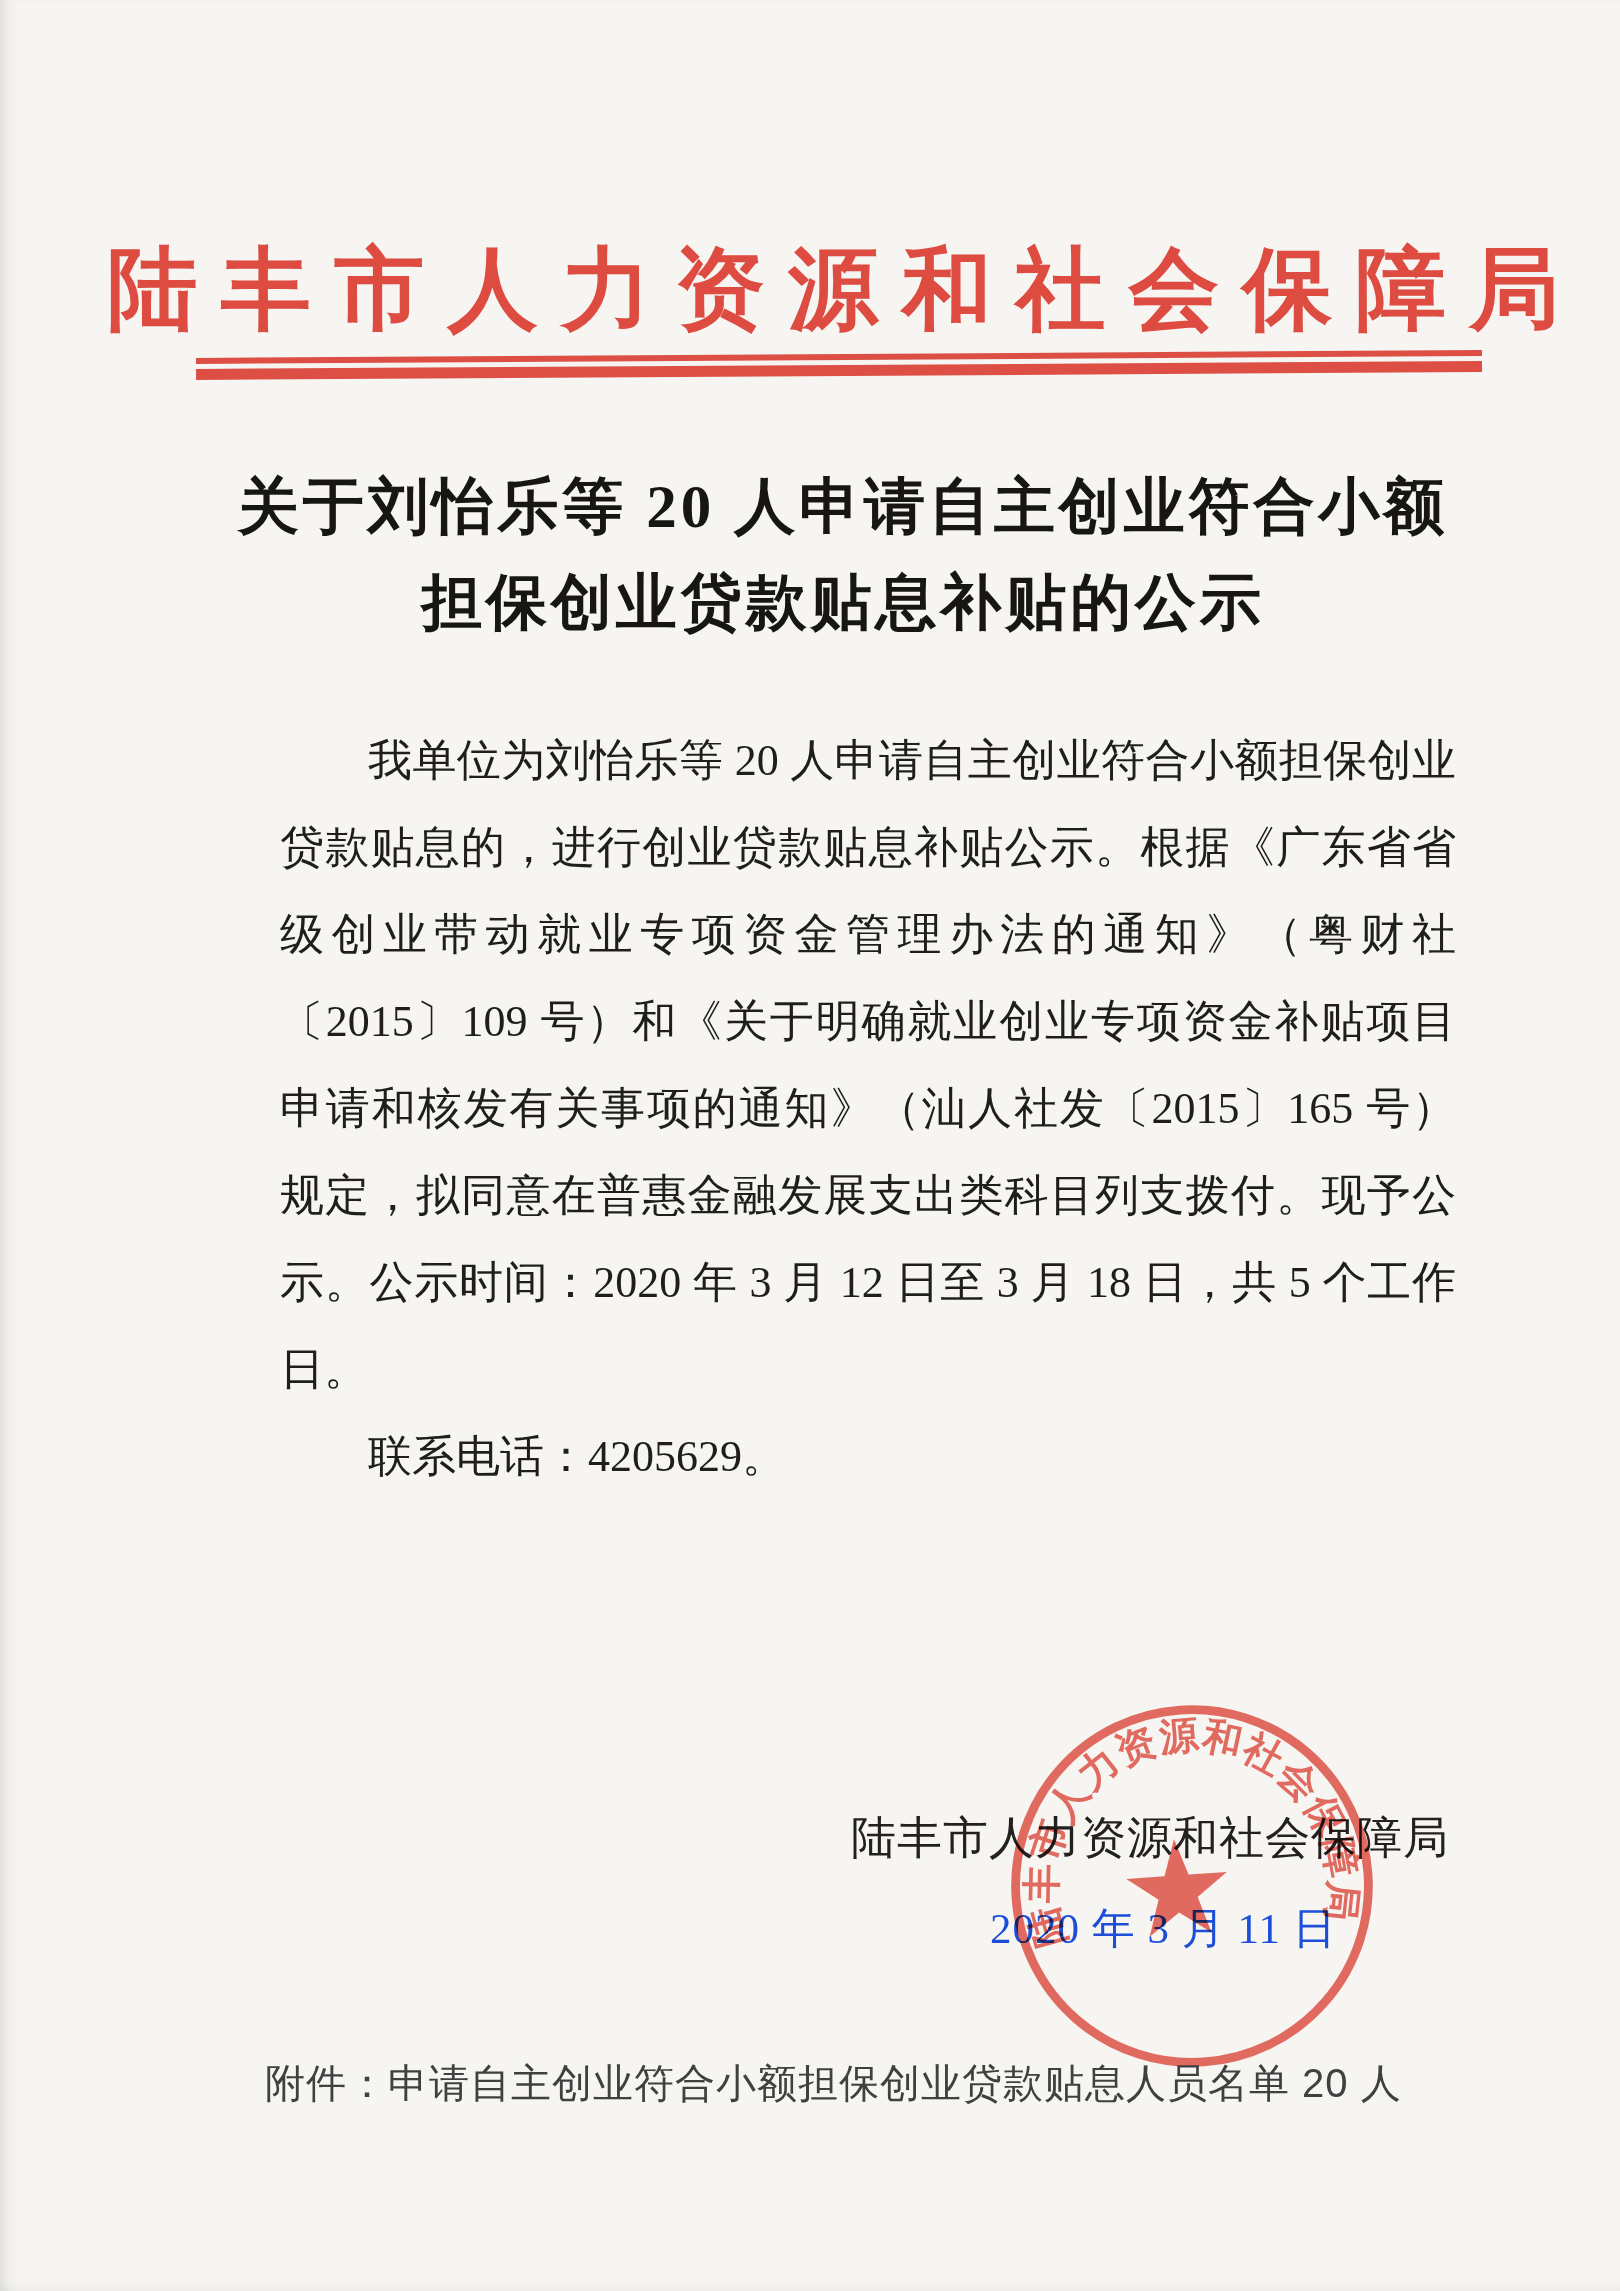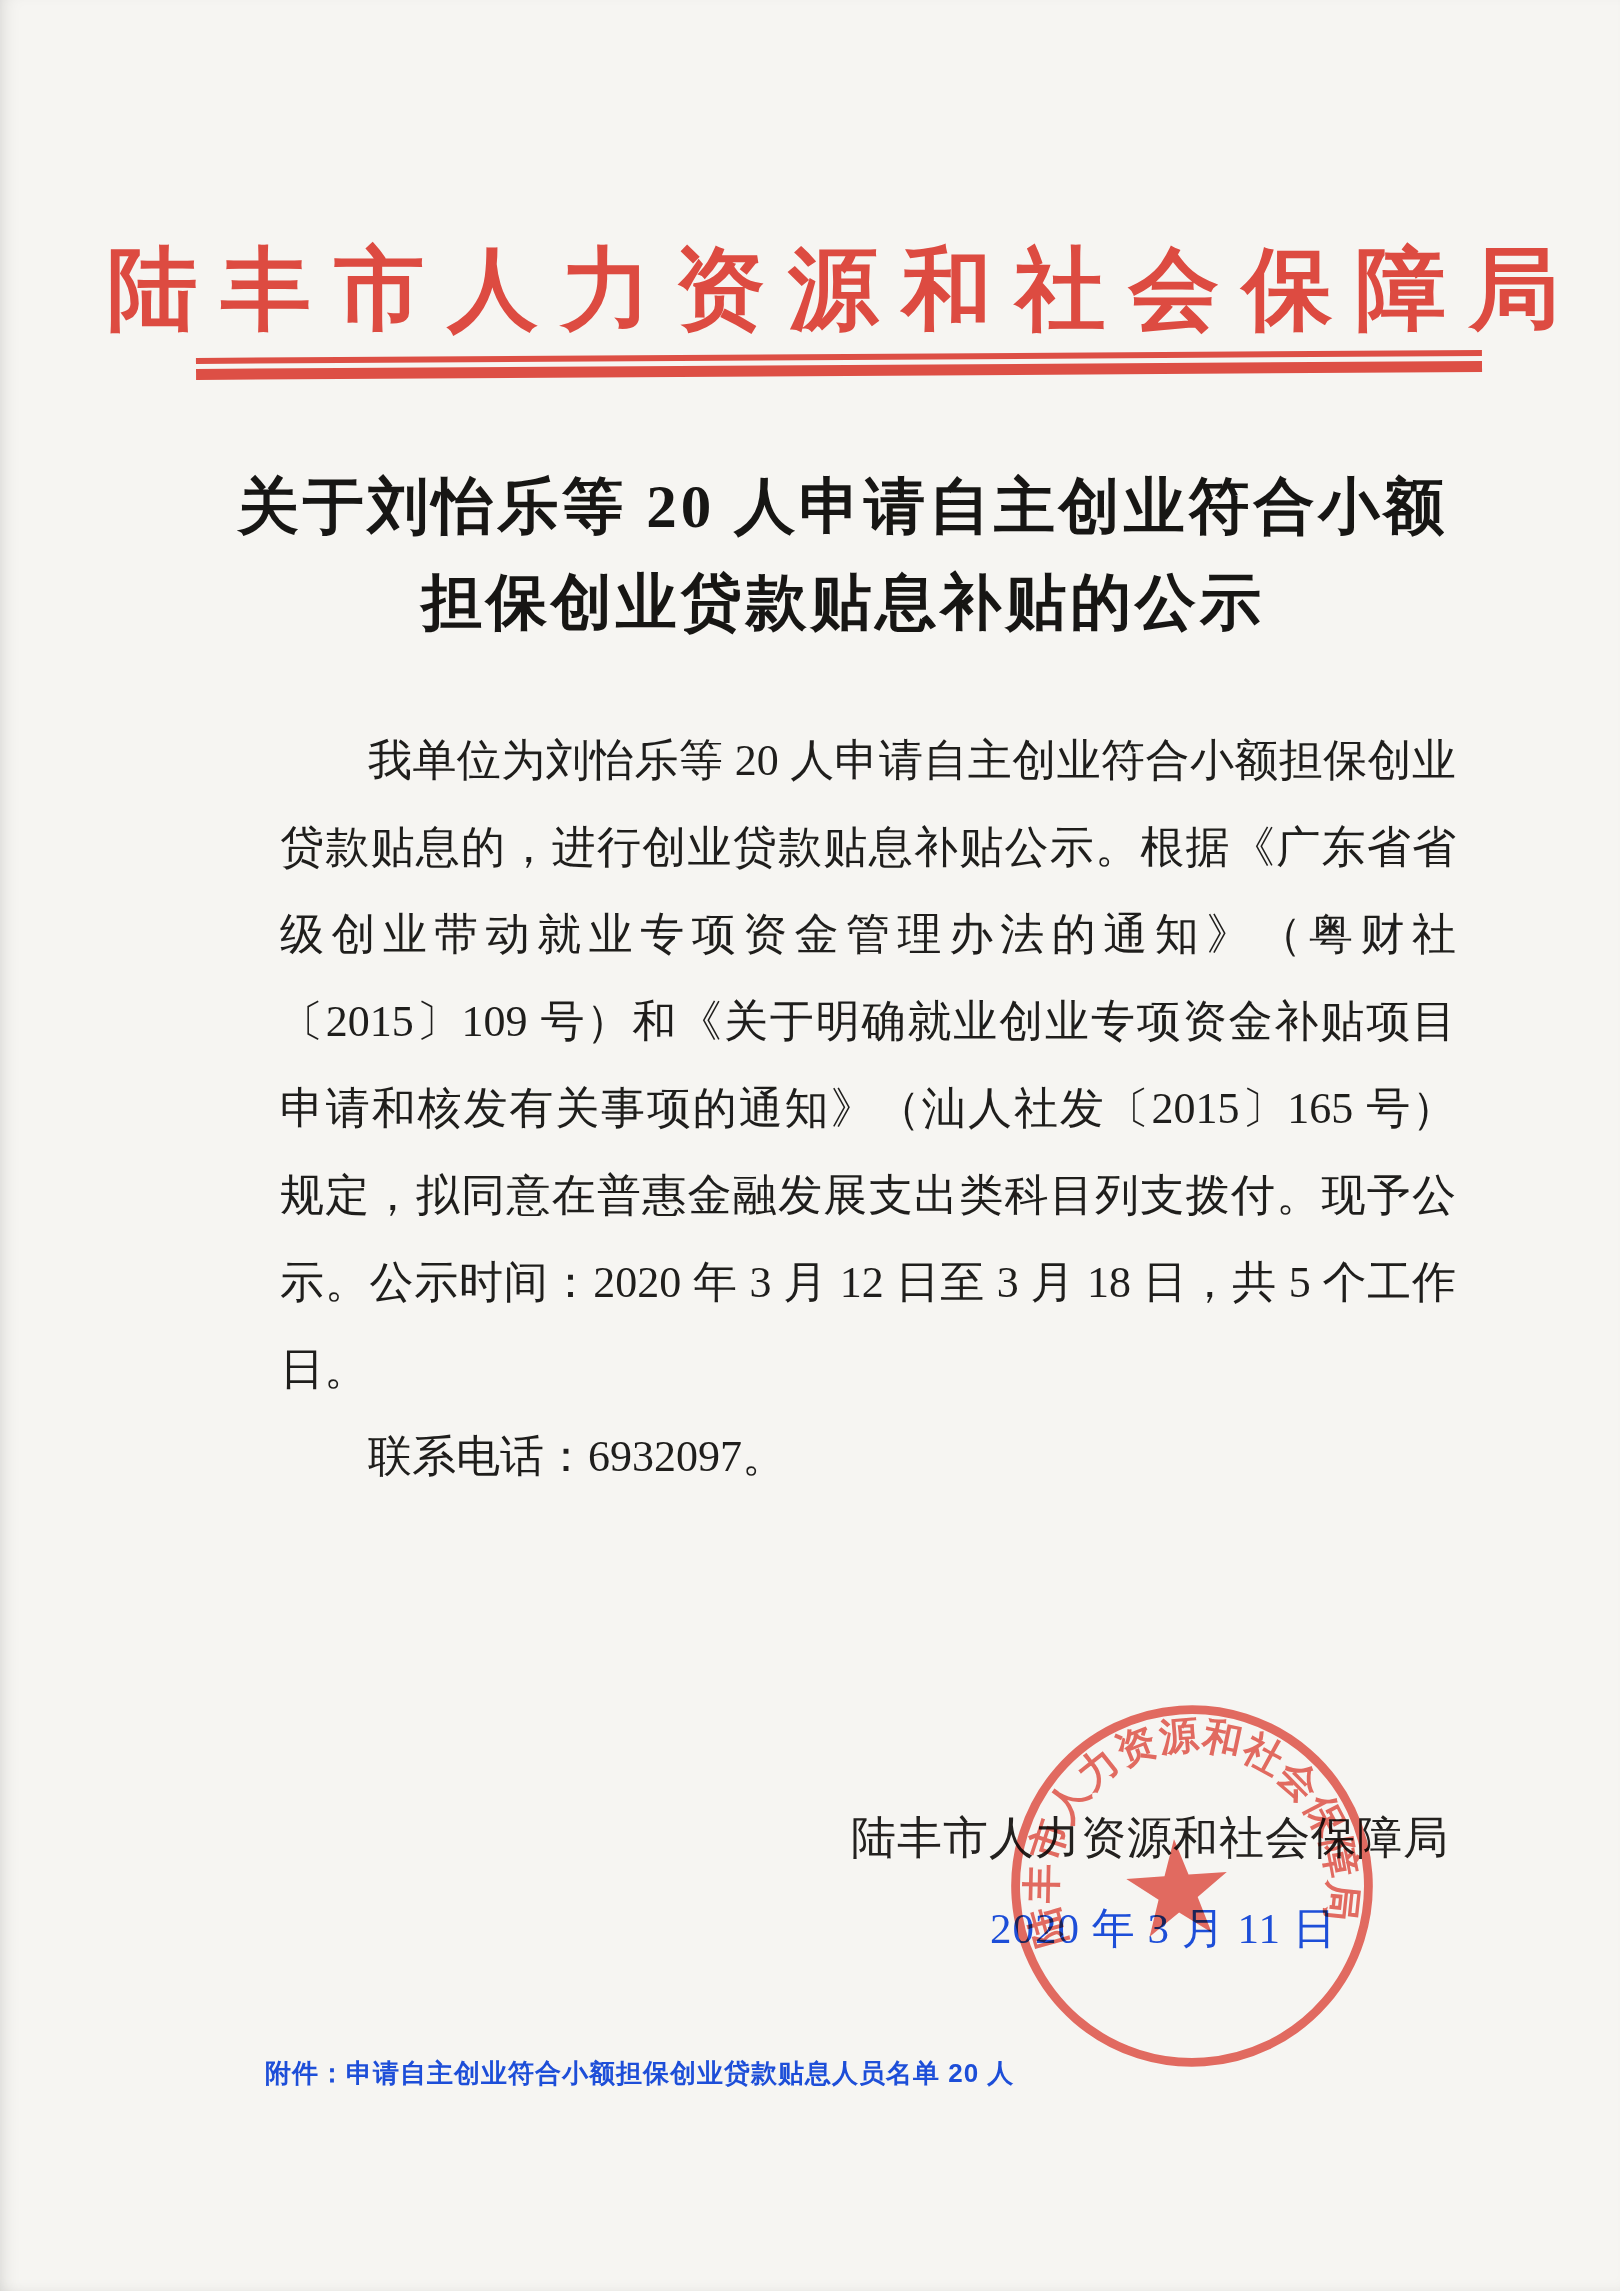--- a/index.html
+++ b/index.html
@@ -56,22 +56,22 @@
   
   .seal{
     position:absolute;left:996px;top:1690px;width:392px;height:392px;
     mix-blend-mode:multiply;opacity:.88;
     transform:rotate(-4deg);
   }
   
   .attachment{
     position:absolute;left:265px;top:2056px;
     font-family:"Liberation Sans","DejaVu Sans",sans-serif;
-    font-size:26px;font-weight:bold;letter-spacing:1px;
-    color:#1d4ed8;white-space:nowrap;
+    font-size:40px;font-weight:normal;letter-spacing:1px;
+    color:#404040;white-space:nowrap;
   }
 </style>
 </head>
 <body>
 
 <div class="page">
 
   <div class="org-head">陆丰市人力资源和社会保障局</div>
 
   <div class="red-rule">
@@ -80,21 +80,21 @@
     <div class="thick"></div>
   </div>
 
   <div class="doc-title">
     <div>关于刘怡乐等 20 人申请自主创业符合小额</div>
     <div>担保创业贷款贴息补贴的公示</div>
   </div>
 
   <div class="body-text">
     <p>我单位为刘怡乐等 20 人申请自主创业符合小额担保创业贷款贴息的，进行创业贷款贴息补贴公示。根据《广东省省级创业带动就业专项资金管理办法的通知》（粤财社〔2015〕109 号）和《关于明确就业创业专项资金补贴项目申请和核发有关事项的通知》（汕人社发〔2015〕165 号）规定，拟同意在普惠金融发展支出类科目列支拨付。现予公示。公示时间：2020 年 3 月 12 日至 3 月 18 日，共 5 个工作日。</p>
-    <p>联系电话：6932097。</p>
+    <p>联系电话：4205629。</p>
   </div>
 
   <div class="sig-org">陆丰市人力资源和社会保障局</div>
   <div class="sig-date">2020 年 3 月 11 日</div>
 
   <svg class="seal" viewBox="0 0 400 400">
     <circle cx="200" cy="200" r="180" fill="none" stroke="#e85a4f" stroke-width="9"></circle>
     <path id="sealArc" d="M 68.4 247.9 A 140 140 0 1 1 331.6 247.9" fill="none"></path>
     <text font-size="40" font-weight="bold" fill="#e85a4f" letter-spacing="1" font-family="Liberation Serif, DejaVu Serif, serif">
       <textPath href="#sealArc" startOffset="0">陆丰市人力资源和社会保障局</textPath>

